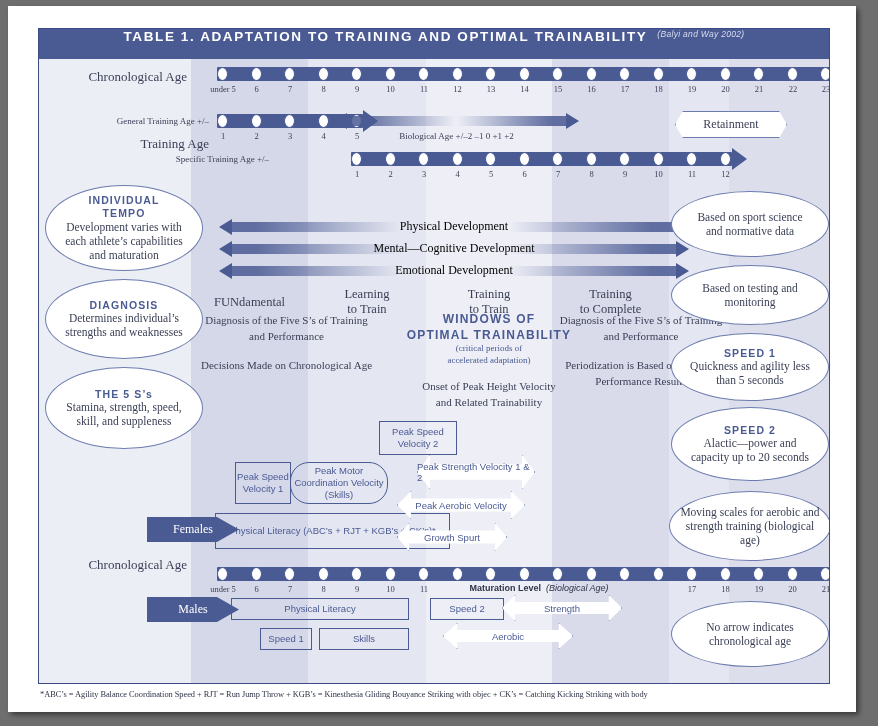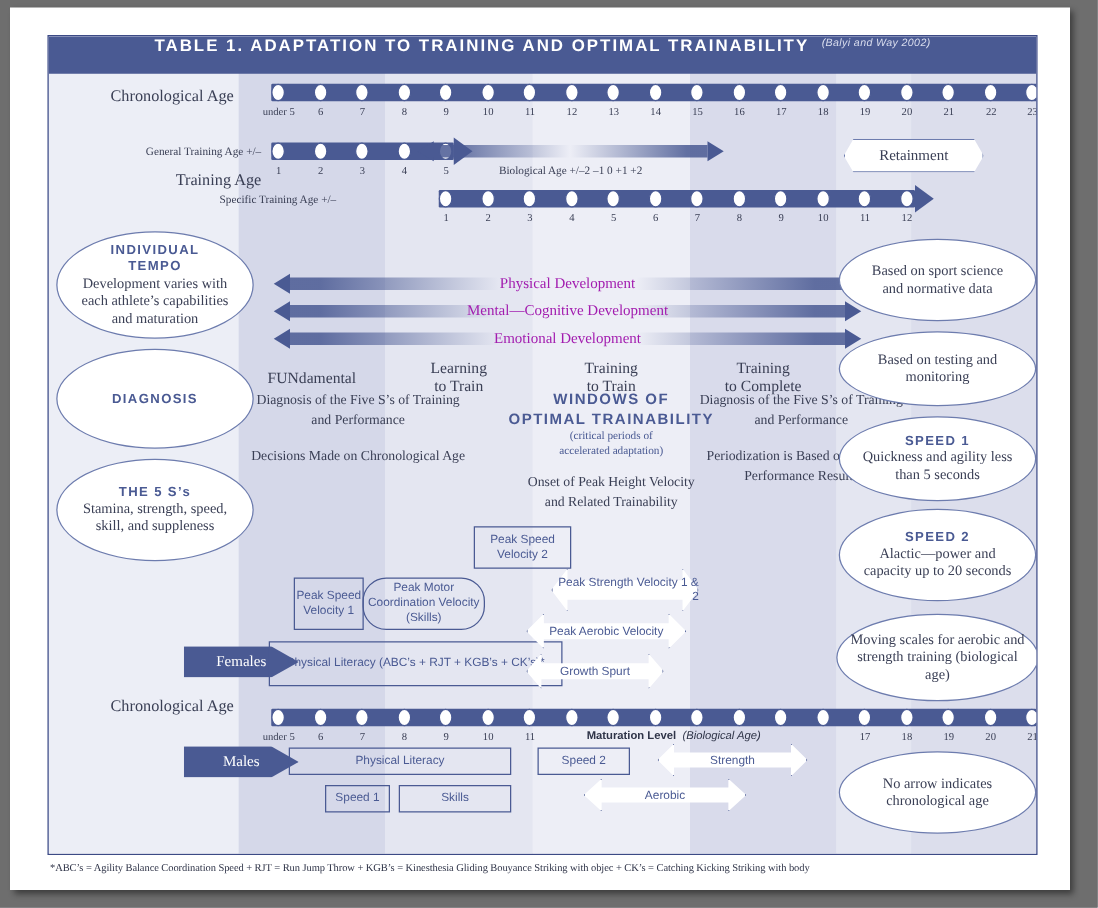--- a/index.html
+++ b/index.html
@@ -50,21 +50,21 @@
   
   .devrow{position:absolute;height:16px;}
   .devbarL{position:absolute;height:10px;top:3px;
      background:linear-gradient(to left,rgba(74,90,147,0) 0%,rgba(74,90,147,.85) 85%);}
   .devbarR{position:absolute;height:10px;top:3px;
      background:linear-gradient(to right,rgba(74,90,147,0) 0%,rgba(74,90,147,.85) 85%);}
   .ahL{position:absolute;top:0;width:0;height:0;border-top:8px solid transparent;
        border-bottom:8px solid transparent;border-right:13px solid #4a5a93;}
   .ahR{position:absolute;top:0;width:0;height:0;border-top:8px solid transparent;
        border-bottom:8px solid transparent;border-left:13px solid #4a5a93;}
-  .devtext{position:absolute;width:100%;text-align:center;font-size:12px;color:#a21caf;top:0px;}
+  .devtext{position:absolute;width:100%;text-align:center;font-size:12px;color:#000000;top:0px;}
 
   
   .oval{position:absolute;border:1px solid #6d7cae;border-radius:50%;background:#fff;
         display:flex;flex-direction:column;align-items:center;justify-content:center;
         text-align:center;color:#3a3f55;font-size:11.5px;line-height:1.22;}
   .ohead{font-family:"Liberation Sans",sans-serif;font-weight:bold;color:#4a5a93;
          font-size:10.5px;letter-spacing:1.1px;}
 
   
   .hexwrap{position:absolute;}
@@ -74,22 +74,22 @@
        font-size:12px;color:#3a3f55;}
 
   
   .box{position:absolute;border:1px solid #4a5a93;background:transparent;
        display:flex;align-items:center;justify-content:center;text-align:center;
        font-family:"Liberation Sans",sans-serif;font-size:9.5px;color:#4a5a93;
        line-height:1.25;box-sizing:border-box;}
 
   
   .chev{position:absolute;display:flex;align-items:center;justify-content:center;
-        text-align:right;font-family:"Liberation Sans",sans-serif;font-size:9.5px;
-        color:#4a5a93;box-sizing:border-box;margin-left:24px;}
+        text-align:left;font-family:"Liberation Sans",sans-serif;font-size:9.5px;
+        color:#4a5a93;box-sizing:border-box;}
   .chev .cbg{position:absolute;inset:0;background:#fff;border:1px solid #4a5a93;
         clip-path:polygon(0 50%,11% 0,11% 27%,89% 27%,89% 0,100% 50%,89% 100%,89% 73%,11% 73%,11% 100%);}
   .chev span{position:relative;z-index:2;}
 
   
   .gban{position:absolute;background:#4a5a93;color:#fff;
         font-family:"Liberation Serif",serif;font-size:12px;
         display:flex;align-items:center;justify-content:center;
         clip-path:polygon(0 0,76% 0,100% 50%,76% 100%,0 100%);}
 
@@ -301,20 +301,21 @@
     </div>
 
     <div class="oval" style="left:6px;top:156px;width:156px;height:84px;">
       <div class="ohead">INDIVIDUAL</div>
       <div class="ohead">TEMPO</div>
       <div style="padding:0 16px;">Development varies with each athlete’s capabilities and maturation</div>
     </div>
 
     <div class="oval" style="left:6px;top:250px;width:156px;height:78px;">
       <div class="ohead">DIAGNOSIS</div>
+      <div style="padding:0 18px;">Determines individual’s strengths and weaknesses</div>
     </div>
 
     <div class="oval" style="left:6px;top:338px;width:156px;height:80px;">
       <div class="ohead">THE 5 S’s</div>
       <div style="padding:0 16px;">Stamina, strength, speed, skill, and suppleness</div>
     </div>
 
     <div class="oval" style="left:632px;top:162px;width:156px;height:64px;">
       <div style="padding:0 18px;">Based on sport science and normative data</div>
     </div>

